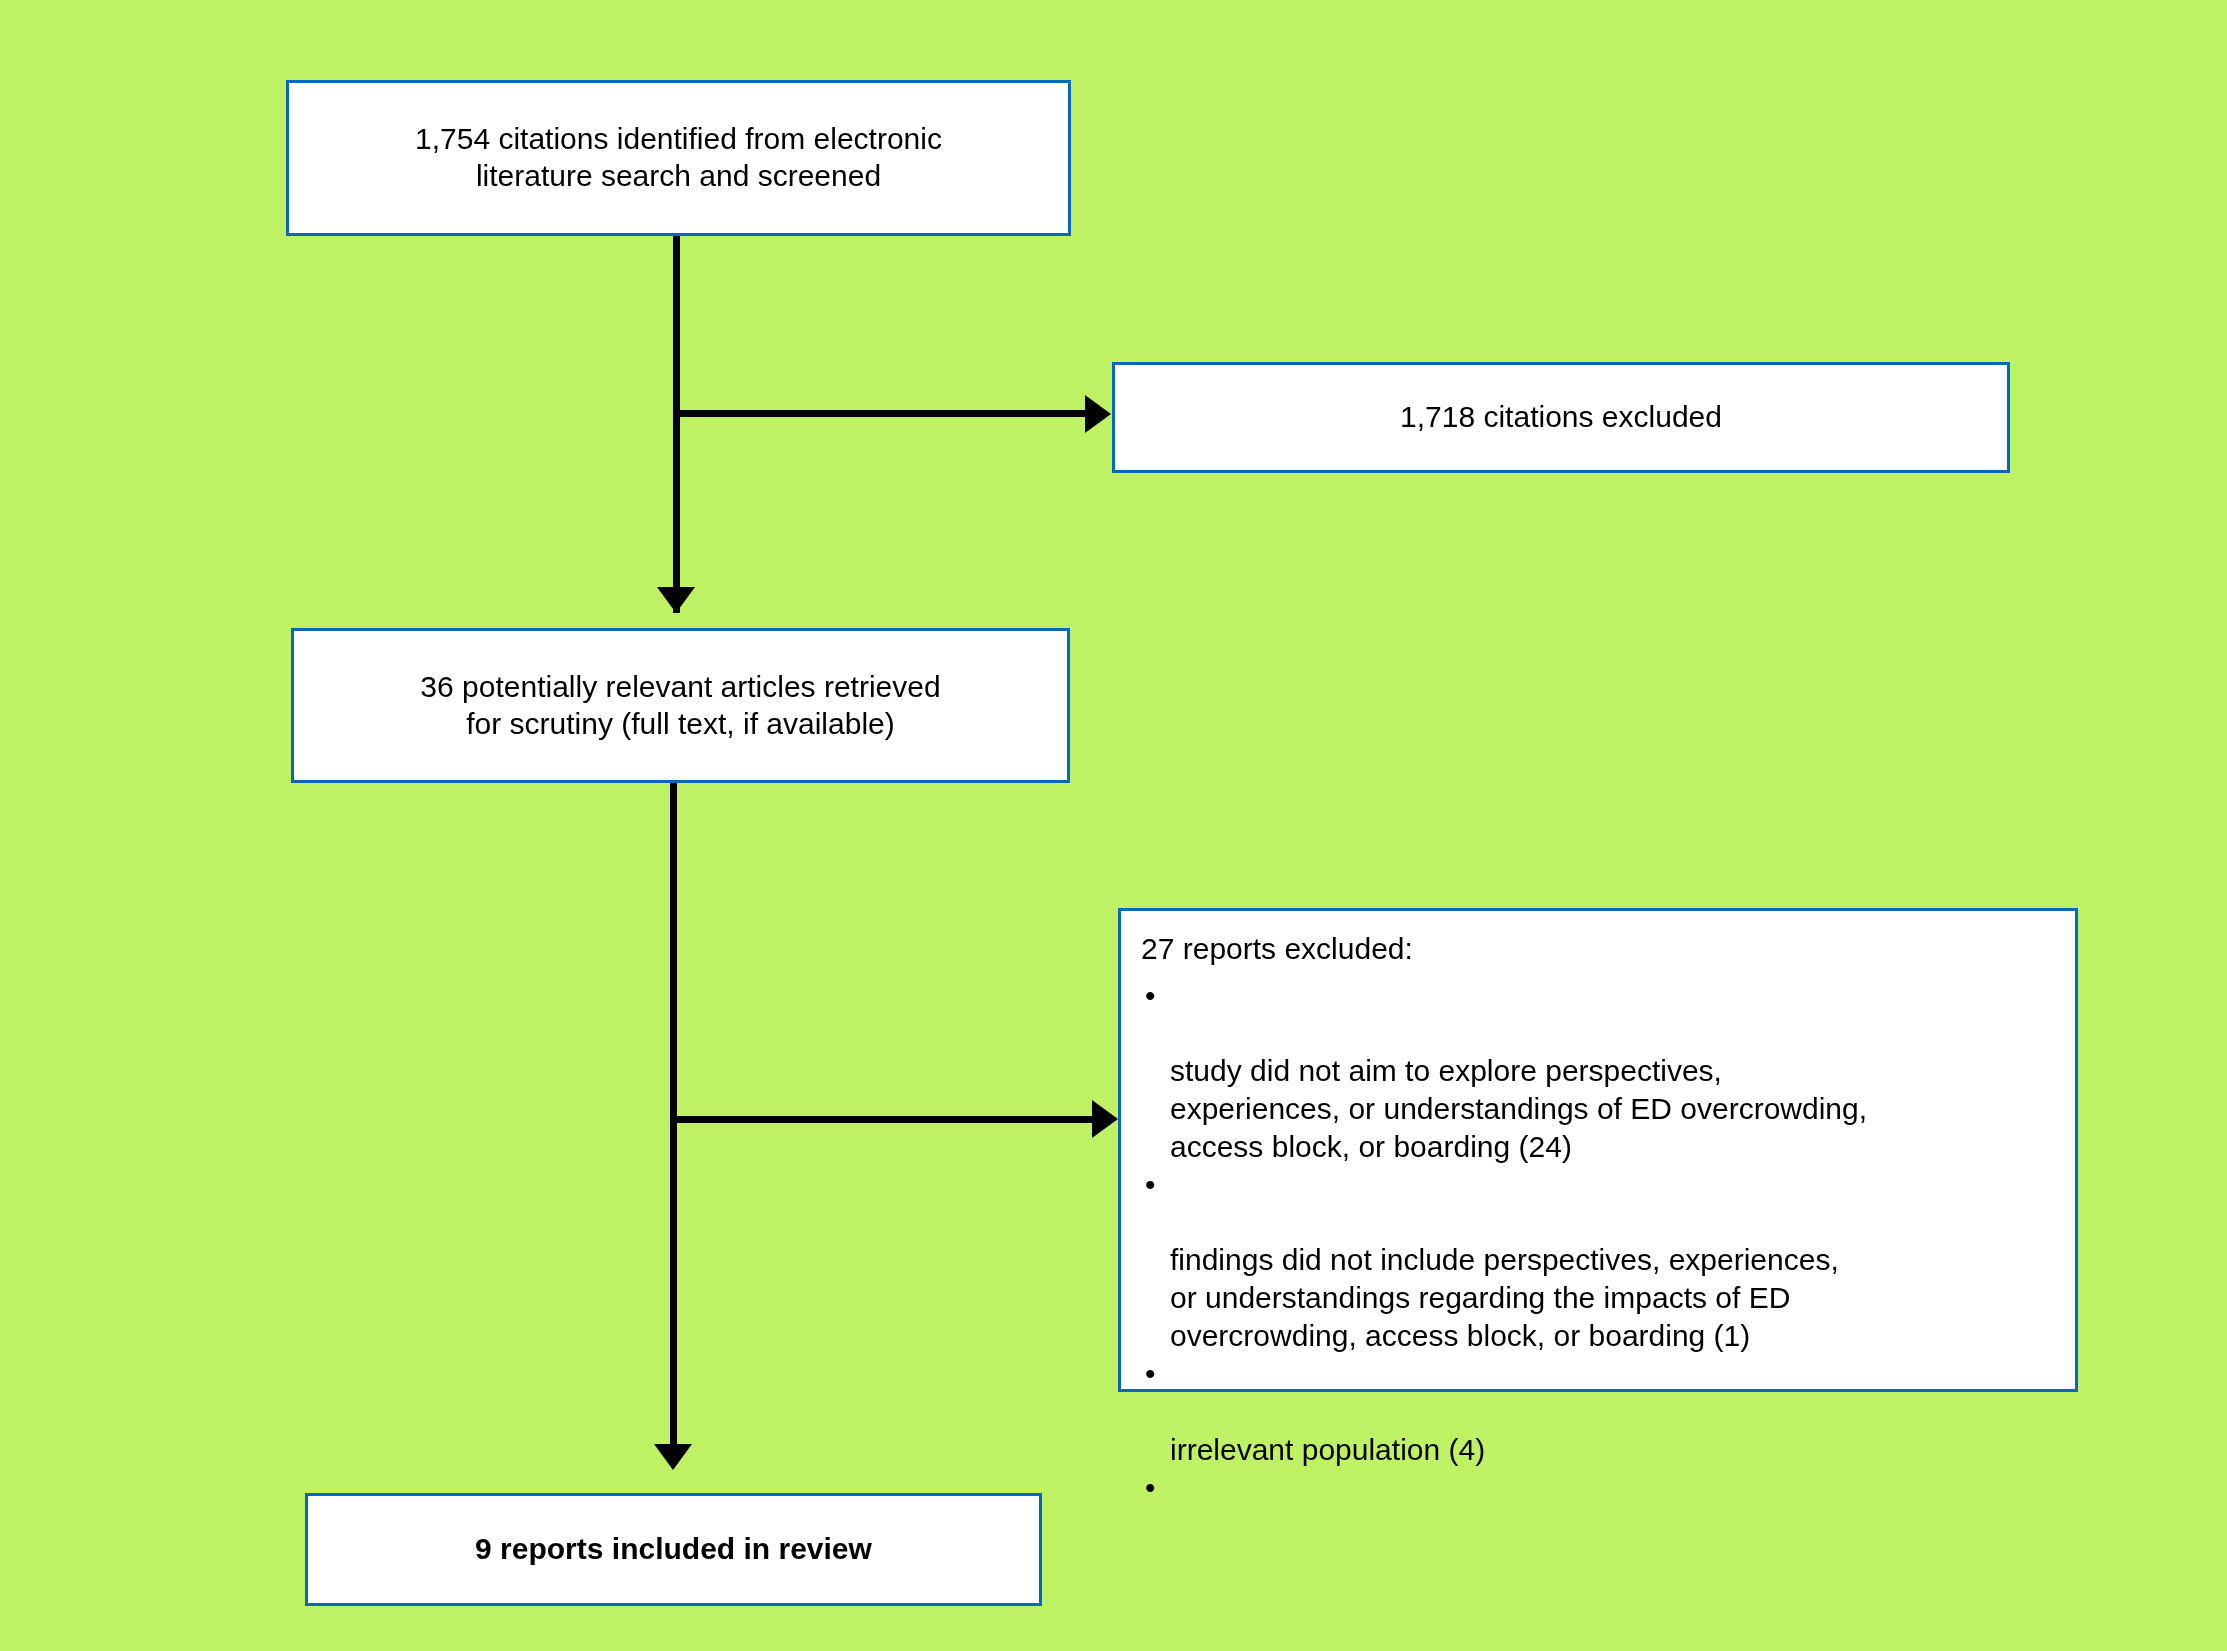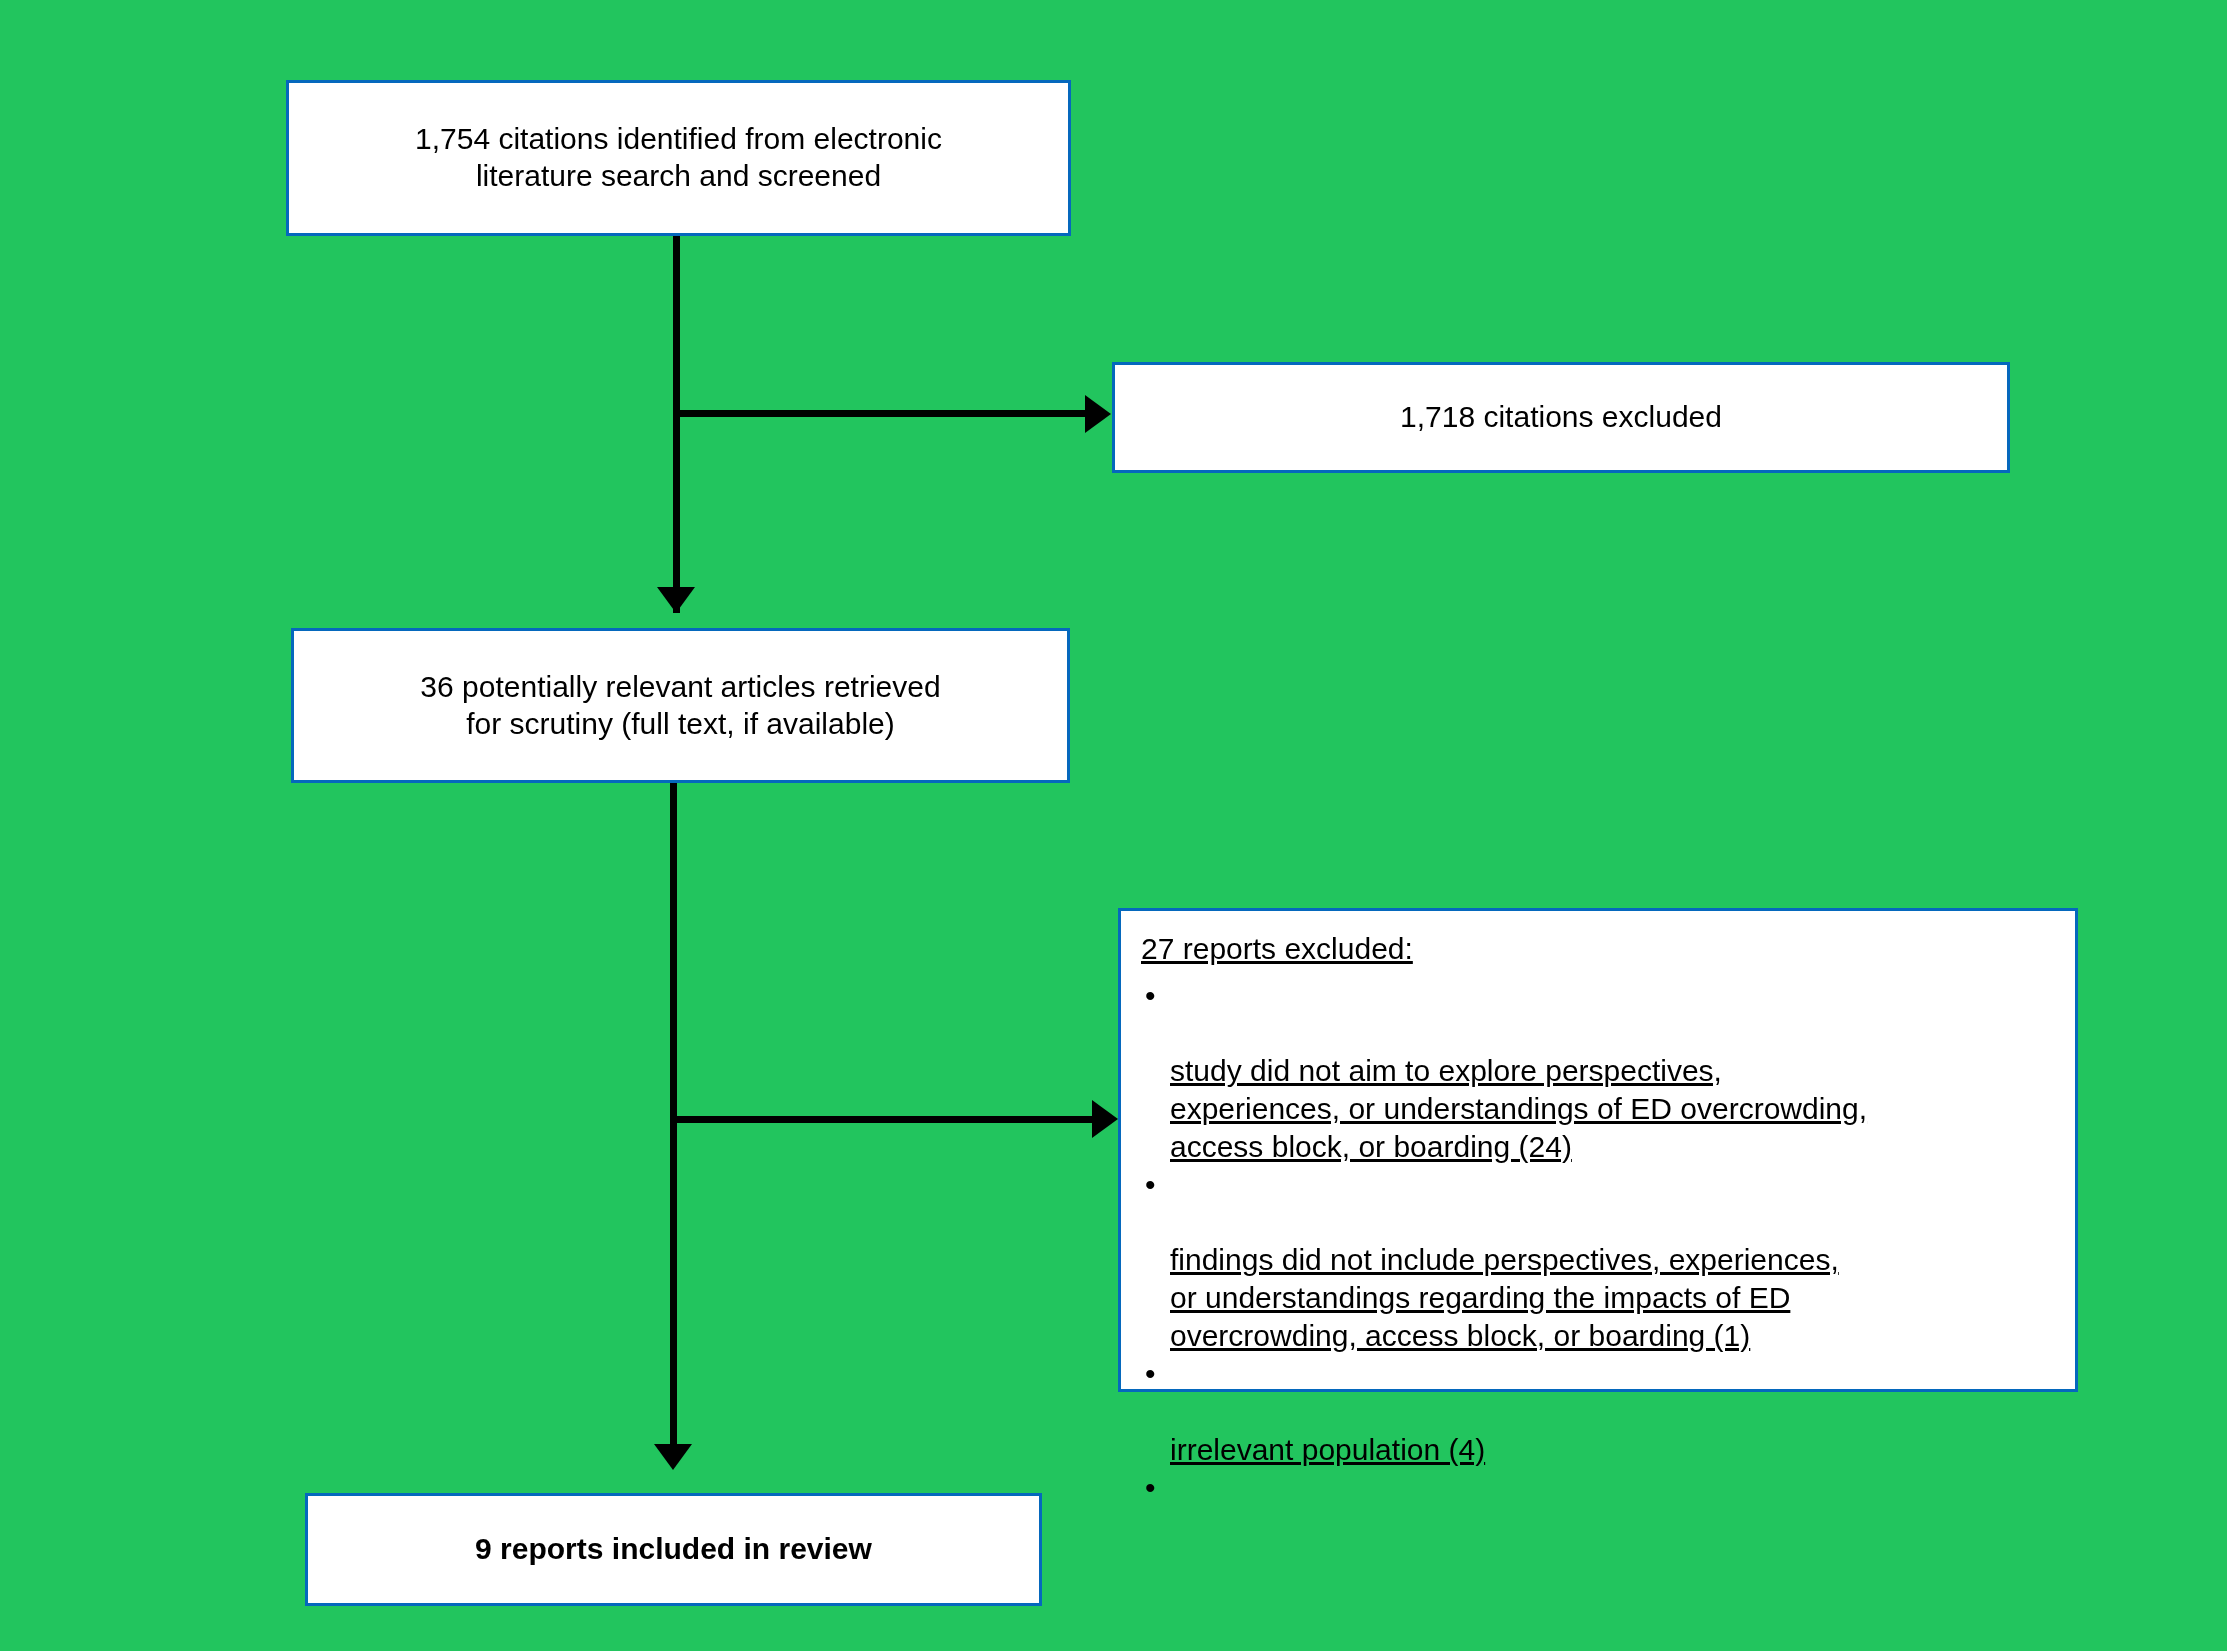--- a/index.html
+++ b/index.html
@@ -41,21 +41,20 @@
 
   
   .node.align-left {
     align-items: flex-start;
     justify-content: flex-start;
   }
 
   .excl-body {
     padding: 23px 0 0 20px;
     text-align: left;
-    text-decoration: underline;
   }
   .excl-heading {
     color: #000;
     font-size: 30px;
     line-height: 1.0;
     margin: 0 0 13px 0;
     text-align: left;
     white-space: nowrap;
   }
   .excl-list {
@@ -103,21 +102,21 @@
     width: 0;
     height: 0;
     border-top: 19px solid transparent;
     border-bottom: 19px solid transparent;
     border-left: 26px solid #000000;
   }
 </style>
 </head>
 <body>
 
-<div id="canvas" style="background: #22c55e;">
+<div id="canvas" style="background: #bef264;">
 
   <div class="node" style="left: 286px; top: 80px; width: 785px; height: 156px; border-color: rgb(5, 104, 189);">
     <span class="node-text">1,754 citations identified from electronic
 literature search and screened</span>
   </div>
 
   <div class="node" style="left: 1112px; top: 362px; width: 898px; height: 111px; border-color: rgb(5, 104, 189);">
     <span class="node-text">1,718 citations excluded</span>
   </div>
 

